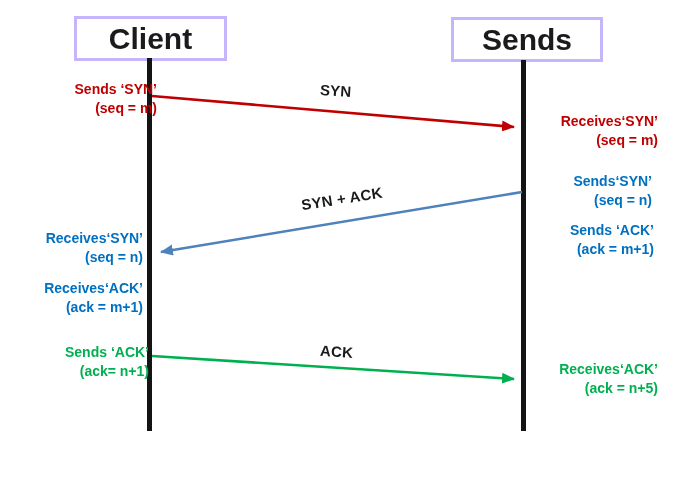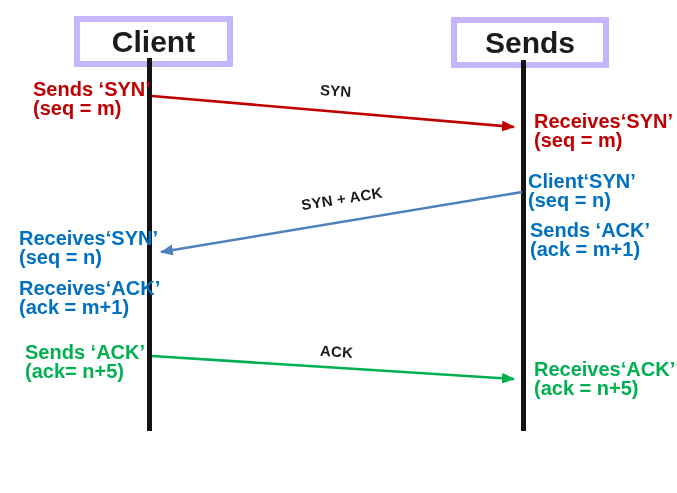--- a/index.html
+++ b/index.html
@@ -1,40 +1,40 @@
 <!DOCTYPE html>
 <html><head>
 <meta charset="utf-8">
 <style>
   html,body { margin:0; padding:0; background:#ffffff; }
   .stage {
     position:relative; width:677px; height:493px; background:#ffffff;
     font-family:"Liberation Sans", sans-serif; overflow:hidden;
   }
   .actor-box {
-    position:absolute; border:6px solid #c4b5fd; background:#ffffff;
+    position:absolute; border:3px solid #c4b5fd; background:#ffffff;
     display:flex; align-items:center; justify-content:center;
     font-weight:bold; font-size:30px; color:#1b1b1b;
   }
   .actor-box.client { left:74px; top:16px; width:147px; height:39px; }
   .actor-box.server { left:451px; top:17px; width:146px; height:39px; }
   .lifeline { position:absolute; width:5px; background:#141414; }
   .lifeline.client { left:147px; top:58px; height:373px; }
   .lifeline.server { left:521px; top:60px; height:371px; }
   svg.arrows { position:absolute; left:0; top:0; width:677px; height:493px; pointer-events:none; }
   .msg-label {
     position:absolute; font-weight:bold; font-size:15px; color:#1b1b1b;
     white-space:nowrap; letter-spacing:0.2px;
   }
   .msg-label.syn     { left:320px; top:82px;  transform:rotate(4deg); }
   .msg-label.syn-ack { left:301px; top:190px; transform:rotate(-9deg); }
   .msg-label.ack     { left:320px; top:343px; transform:rotate(4deg); }
   .note {
-    position:absolute; width:124px; text-align:left;
-    font-weight:bold; font-size:20px; line-height:19px; white-space:nowrap;
+    position:absolute; width:124px; text-align:right;
+    font-weight:bold; font-size:14px; line-height:19px; white-space:nowrap;
   }
   .note div { white-space:nowrap; }
   .note.red   { color:#c00000; }
   .note.blue  { color:#0070c0; }
   .note.green { color:#00b050; }
   .note.client-sends-syn    { left:33px;  top:80px;  }
   .note.client-receives-syn { left:19px;  top:229px; }
   .note.client-receives-ack { left:19px;  top:279px; }
   .note.client-sends-ack    { left:25px;  top:343px; }
   .note.server-receives-syn { left:534px; top:112px; }
@@ -91,29 +91,29 @@
   <div class="note blue client-receives-syn">
     <div>Receives‘SYN’</div>
     <div>(seq = n)</div>
   </div>
   <div class="note blue client-receives-ack">
     <div>Receives‘ACK’</div>
     <div>(ack = m+1)</div>
   </div>
   <div class="note green client-sends-ack">
     <div>Sends ‘ACK’</div>
-    <div>(ack= n+5)</div>
+    <div>(ack= n+1)</div>
   </div>
 
   <div class="note red server-receives-syn">
     <div>Receives‘SYN’</div>
     <div>(seq = m)</div>
   </div>
   <div class="note blue server-sends-syn">
-    <div>Client‘SYN’</div>
+    <div>Sends‘SYN’</div>
     <div>(seq = n)</div>
   </div>
   <div class="note blue server-sends-ack">
     <div>Sends ‘ACK’</div>
     <div>(ack = m+1)</div>
   </div>
   <div class="note green server-receives-ack">
     <div>Receives‘ACK’</div>
     <div>(ack = n+5)</div>
   </div>

